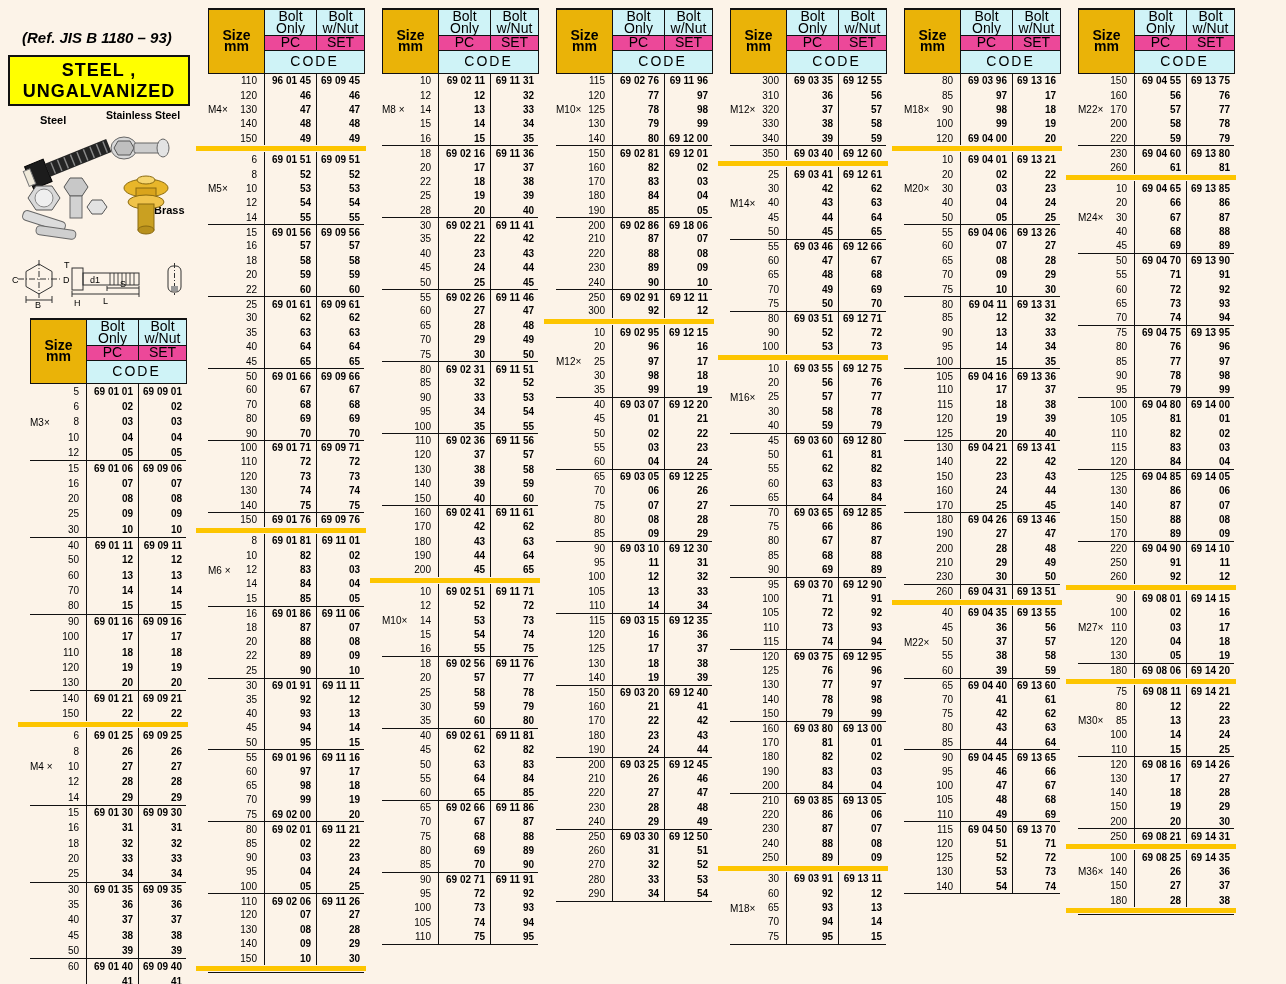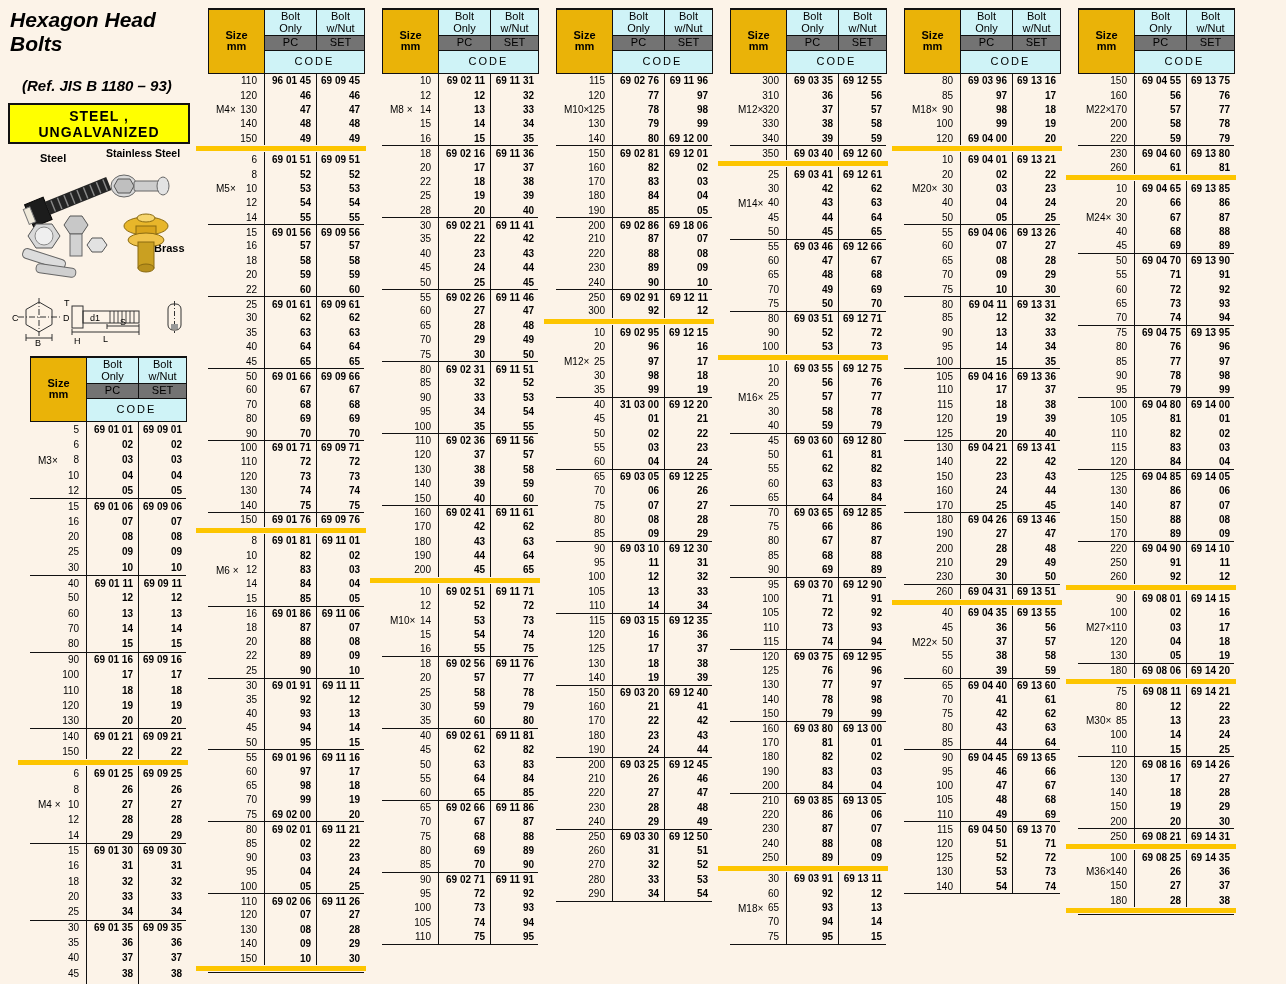--- a/index.html
+++ b/index.html
@@ -11,59 +11,58 @@
     overflow:hidden;
   }
   .page { position:relative; width:1286px; height:984px; padding:8px 0 0 8px; display:flex; gap:18px; }
 
   
   .info-col { flex:0 0 182px; width:182px; }
   .title { font-size:21px; font-weight:bold; font-style:italic; letter-spacing:0px; padding-left:2px; }
   .subtitle { font-size:15px; font-weight:bold; font-style:italic; padding-left:14px; margin-top:21px; }
   .banner {
     margin-top:9px; background:#ffff00; border:2px solid #111;
-    font-size:14px; font-weight:bold; text-align:center; padding:3px 0 2px 0; letter-spacing:1px;
+    font-size:18px; font-weight:bold; text-align:center; padding:3px 0 2px 0; letter-spacing:1px;
   }
   .photos { width:182px; height:146px; margin-top:2px; }
   .diagram { width:182px; height:52px; }
   .t1slot { margin-left:22px; margin-top:4px; }
 
   
   .slot { flex:0 0 156px; width:156px; }
   .tcol { width:156px; }
   table.thead { border-collapse:collapse; width:156px; table-layout:fixed; border-top:2px solid #111; }
-  table.thead td { border:1px solid #111; text-align:center; font-size:11px; line-height:11.5px; padding:1px 0; }
+  table.thead td { border:1px solid #111; text-align:center; font-size:14px; line-height:11.5px; padding:1px 0; }
   td.h-size { width:56px; background:#eab308;font-weight:bold; }
   td.h-b { background:#cff3f7; width:52px; height:26px; }
   td.h-b:last-child { width:48px; }
-  td.h-pc { background:#737373; height:13px; }
+  td.h-pc { background:#ec4899; height:13px; }
   td.h-code { background:#cff3f7; height:23px; letter-spacing:2px; }
   .h-size span, .h-b span { display:block; }
 
   .tbody { border-bottom:1px solid #111; }
   .trow { display:flex; height:14.4px; align-items:center; }
   .tall .trow { height:15.35px; }
   .trow.grp { border-top:1px solid #111; }
   .cell { height:100%; display:flex; align-items:center; font-size:10px; }
   .c-size { width:56px; position:relative; justify-content:flex-end; padding-right:7px; }
-  .pfx { position:absolute; left:8px; top:50%; transform:translateY(-50%); font-size:10px; white-space:nowrap; }
+  .pfx { position:absolute; left:0; top:50%; transform:translateY(-50%); font-size:10px; white-space:nowrap; }
   .c-pc { width:52px; border-left:1px solid #111; justify-content:flex-end; padding-right:5px; font-weight:bold; }
   .c-set { width:48px; border-left:1px solid #111; justify-content:flex-end; padding-right:4px; font-weight:bold; }
   .ydiv { height:5px; background:#fdc500; margin:1px 0 1px -12px; width:calc(100% + 14px); }
 
   
   .photos text, .diagram text { font-family:"Liberation Sans", sans-serif; }
 </style>
 </head>
 <body>
 
 <div class="page">
 
   <div class="info-col">
-    <div class="title">Hexagon Head Bolts</div>
     <div class="subtitle">(Ref. JIS B 1180 – 93)</div>
     <div class="banner">STEEL , UNGALVANIZED</div>
 
     <svg class="photos" viewBox="0 0 182 146">
 
       <text x="32" y="16" font-size="11" font-weight="bold">Steel</text>
       <text x="98" y="11" font-size="10.5" font-weight="bold">Stainless Steel</text>
       <text x="146" y="106" font-size="11" font-weight="bold">Brass</text>
 
       <g transform="rotate(-22 55 55)">
@@ -1558,21 +1557,21 @@
             <div class="cell c-size">
               <span class="num">35</span>
             </div>
             <div class="cell c-pc">99</div>
             <div class="cell c-set">19</div>
           </div>
           <div class="trow grp">
             <div class="cell c-size">
               <span class="num">40</span>
             </div>
-            <div class="cell c-pc">31 03 00</div>
+            <div class="cell c-pc">69 03 07</div>
             <div class="cell c-set">69 12 20</div>
           </div>
           <div class="trow">
             <div class="cell c-size">
               <span class="num">45</span>
             </div>
             <div class="cell c-pc">01</div>
             <div class="cell c-set">21</div>
           </div>
           <div class="trow">

